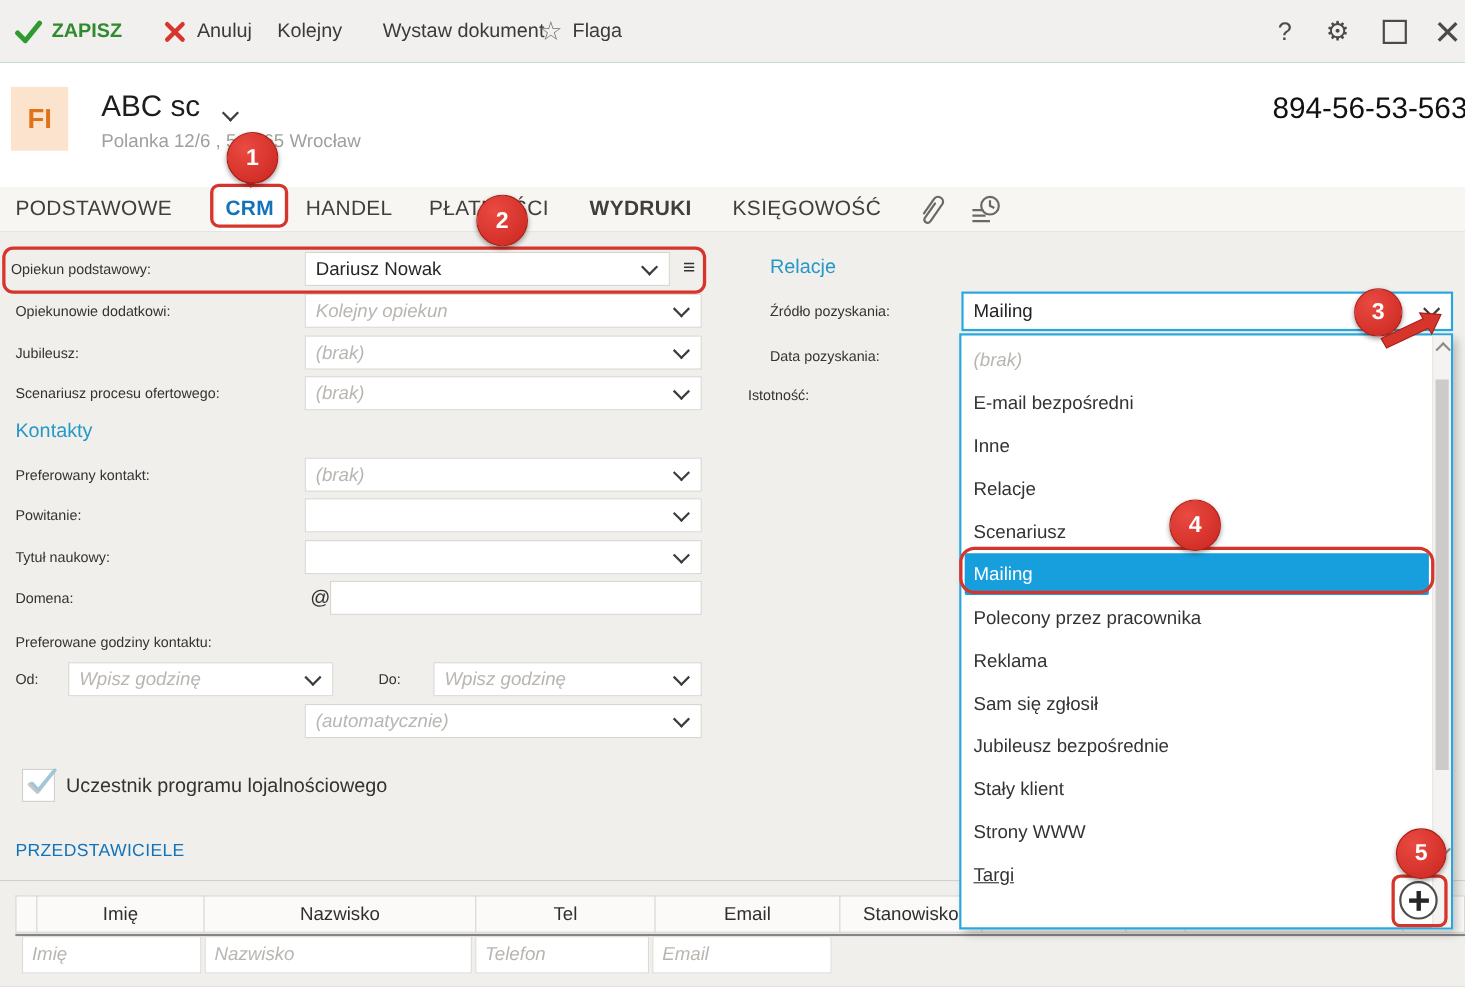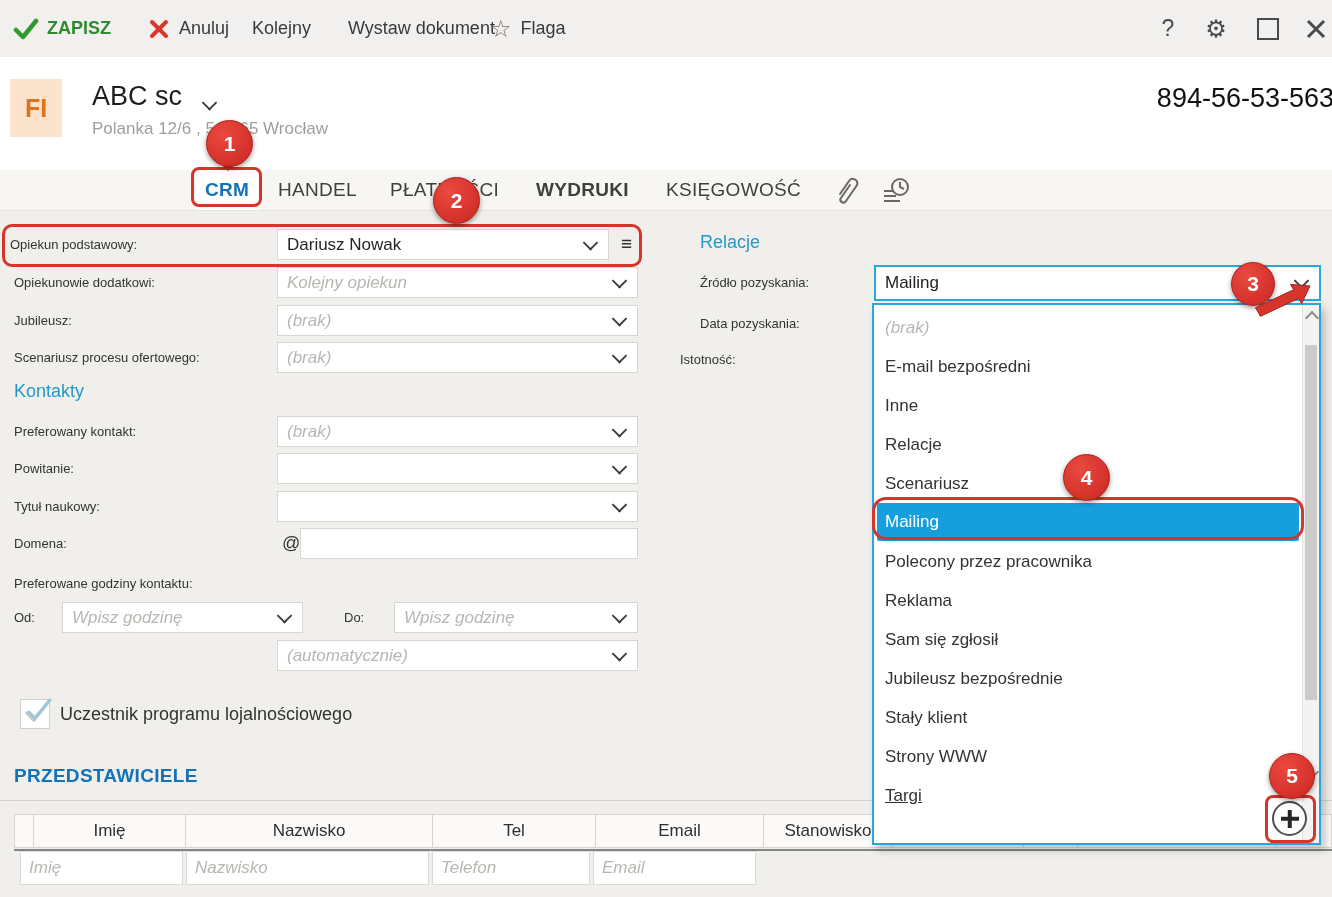--- a/index.html
+++ b/index.html
@@ -24,21 +24,21 @@
   
   .lbl{position:absolute;font-size:13px;color:#333;height:31px;display:flex;align-items:center;}
   .field{position:absolute;height:31px;background:#fff;border:1px solid #d8d6d3;box-sizing:border-box;
          display:flex;align-items:center;padding:0 26px 0 9px;font-size:17px;color:#262626;}
   .ph{color:#b9b6b2;font-style:italic;}
   .chev{position:absolute;right:12px;top:50%;width:9px;height:9px;border-right:2px solid #3c3c3c;border-bottom:2px solid #3c3c3c;
         transform:translateY(-70%) rotate(45deg);}
   .sec{position:absolute;font-size:18px;color:#2698c7;}
   .burger{position:absolute;right:-24px;top:3px;font-size:19px;color:#333;font-style:normal;}
   
-  .tbl-title{position:absolute;left:14px;top:765px;font-size:19px;font-weight:bold;color:#1273ba;letter-spacing:.3px;}
+  .tbl-title{position:absolute;left:14px;top:765px;font-size:16px;font-weight:normal;color:#1273ba;letter-spacing:.3px;}
   .divider{position:absolute;left:0;top:800px;width:1332px;height:1px;background:#d3d1ce;}
   .th-row{position:absolute;left:14px;top:814px;height:35px;display:flex;border-bottom:2px solid #858585;z-index:1;}
   .th{height:34px;background:#fbfaf9;border:1px solid #d7d5d2;border-right:none;box-sizing:border-box;
       display:flex;align-items:center;justify-content:center;font-size:17px;color:#2f2f2f;}
   .th:last-child{border-right:1px solid #d7d5d2;}
   .td-row{position:absolute;left:20px;top:851px;height:35px;display:flex;gap:3px;z-index:1;}
   .td{height:34px;background:#fff;border:1px solid #dddbd8;box-sizing:border-box;display:flex;align-items:center;
       padding-left:8px;font-size:17px;}
   
   .focus-field{position:absolute;left:874px;top:265px;width:447px;height:36px;background:#fff;border:2px solid #27a7db;
@@ -114,20 +114,21 @@
 
   <div class="header">
     <div class="fi-badge">FI</div>
     <div class="company">ABC sc</div>
     <div class="chev" style="left:204px;top:48px;right:auto;"></div>
     <div class="addr">Polanka  12/6 , 54-365 Wrocław</div>
     <div class="taxid">894-56-53-563</div>
   </div>
 
   <div class="tabbar">
+    <div class="tab" style="left:14px;">PODSTAWOWE</div>
     <div class="tab active" style="left:196px;width:62px;">CRM</div>
     <div class="tab" style="left:278px;">HANDEL</div>
     <div class="tab" style="left:390px;">PŁATNOŚCI</div>
     <div class="tab" style="left:536px;font-weight:bold;">WYDRUKI</div>
     <div class="tab" style="left:666px;">KSIĘGOWOŚĆ</div>
     <div class="tab" style="left:832px;">
       <svg width="28" height="30" viewBox="0 0 28 30">
         <path d="M8 19 L17 6 a4.5 4.5 0 0 1 8 4 L14 26 a3 3 0 0 1 -5.4 -2.6 L18 10" fill="none" stroke="#6b6966" stroke-width="2" stroke-linecap="round"></path>
       </svg>
     </div>

